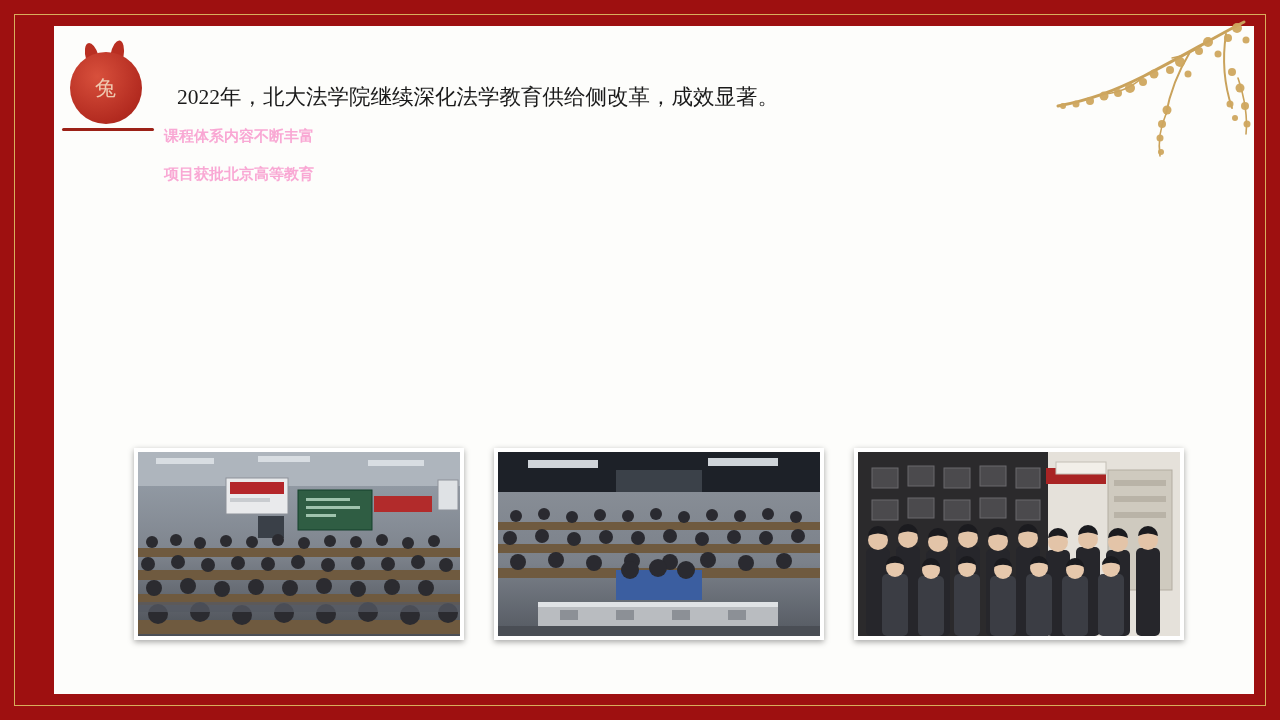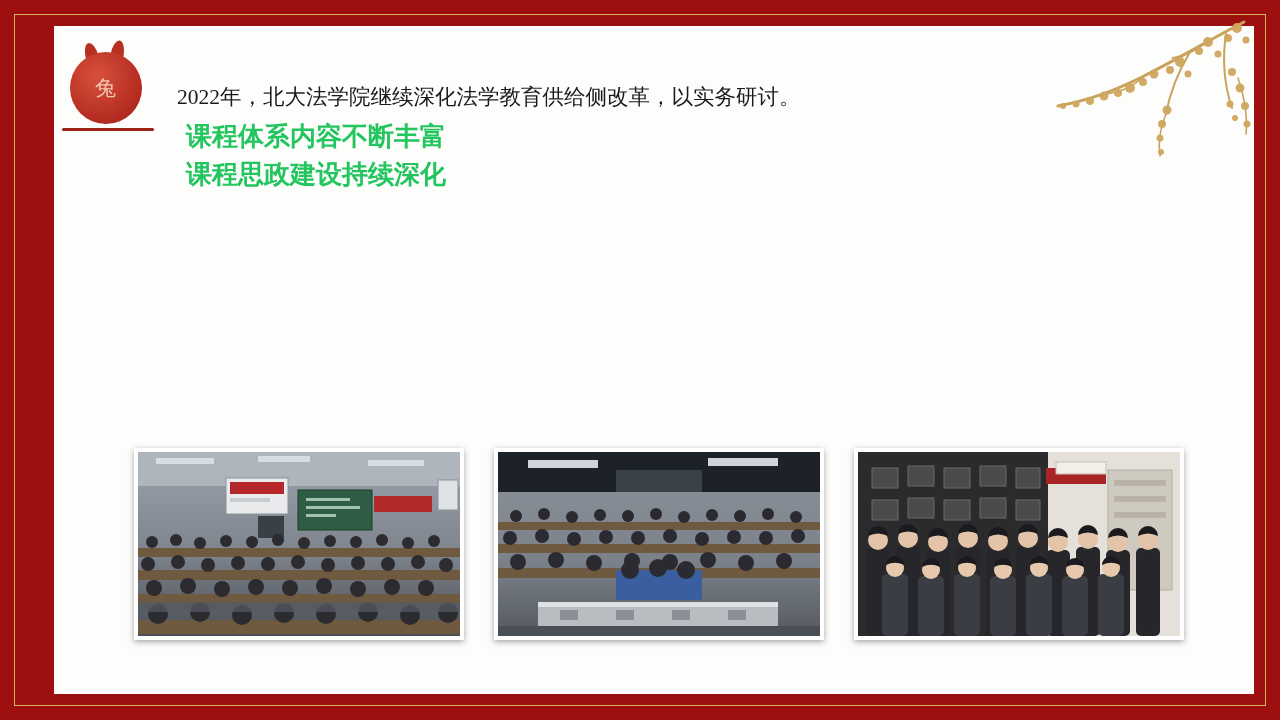--- a/index.html
+++ b/index.html
@@ -134,23 +134,23 @@
     color: #1a1a1a;
     text-align: justify;
     text-justify: inter-ideograph;
     font-family: "Liberation Serif", "DejaVu Serif", serif;
   }
   p.body.indent {
     text-indent: 2em;
   }
   h2.subhead {
     margin: 6px 0 2px 0;
-    font-size: 26px;
+    font-size: 15px;
     line-height: 32px;
-    color: #22c55e;
+    color: #f9a8d4;
     font-weight: bold;
     text-indent: 2em;
     font-family: "Liberation Sans", "DejaVu Sans", sans-serif;
   }
 
   
   .photos {
     position: absolute;
     left: 134px;
     top: 448px;
@@ -223,23 +223,23 @@
           <circle cx="246" cy="70" r="4.5"></circle>
         <circle cx="251" cy="88" r="4"></circle>
           <circle cx="253" cy="106" r="3.5"></circle>
         <circle cx="236" cy="86" r="3.5"></circle>
           <circle cx="241" cy="100" r="3"></circle>
       </g>
     </svg>
   </div>
 
   <div class="content">
-    <p class="body indent">2022年，北大法学院继续深化法学教育供给侧改革，以实务研讨。</p>
+    <p class="body indent">2022年，北大法学院继续深化法学教育供给侧改革，成效显著。</p>
     <h2 class="subhead">课程体系内容不断丰富</h2>
-    <h2 class="subhead">课程思政建设持续深化</h2>
+    <h2 class="subhead">项目获批北京高等教育</h2>
   </div>
 
   <div class="photos">
 
     <div class="photo">
       <svg width="322" height="184" viewBox="0 0 322 184">
         <defs>
           <linearGradient id="hallbg" x1="0" y1="0" x2="0" y2="1">
             <stop offset="0%" stop-color="#9aa3ad"></stop>
             <stop offset="55%" stop-color="#7e848d"></stop>

